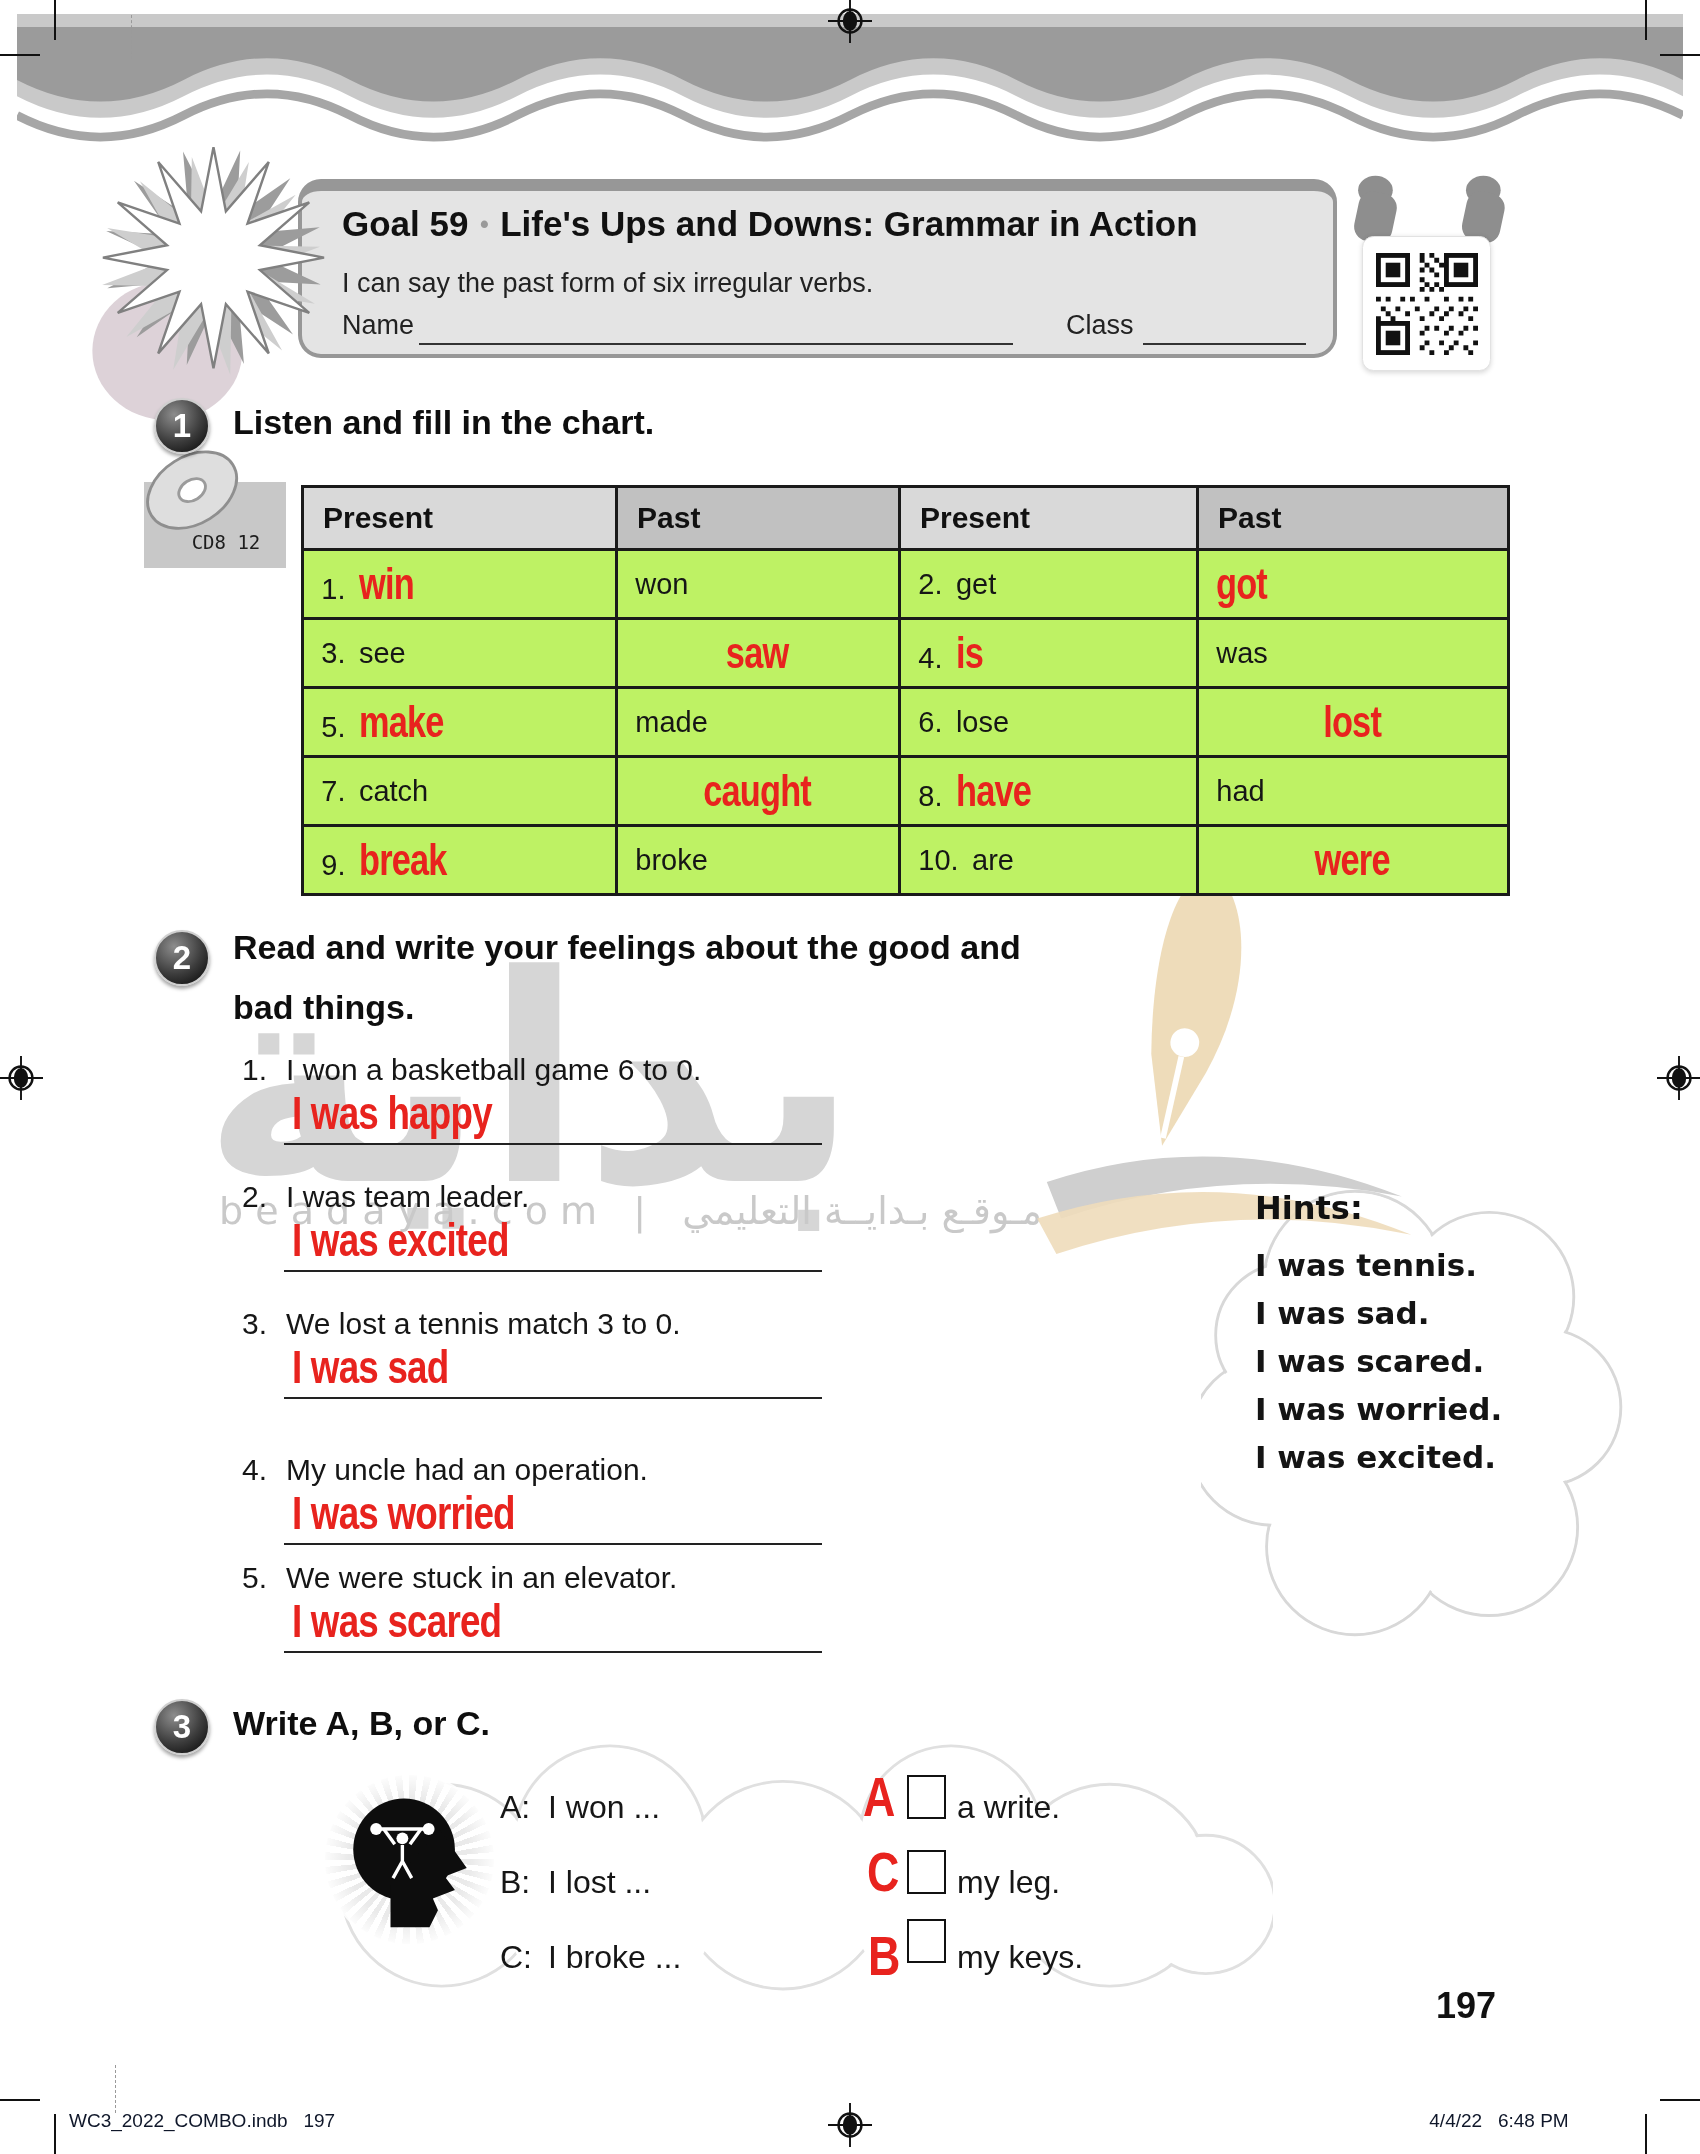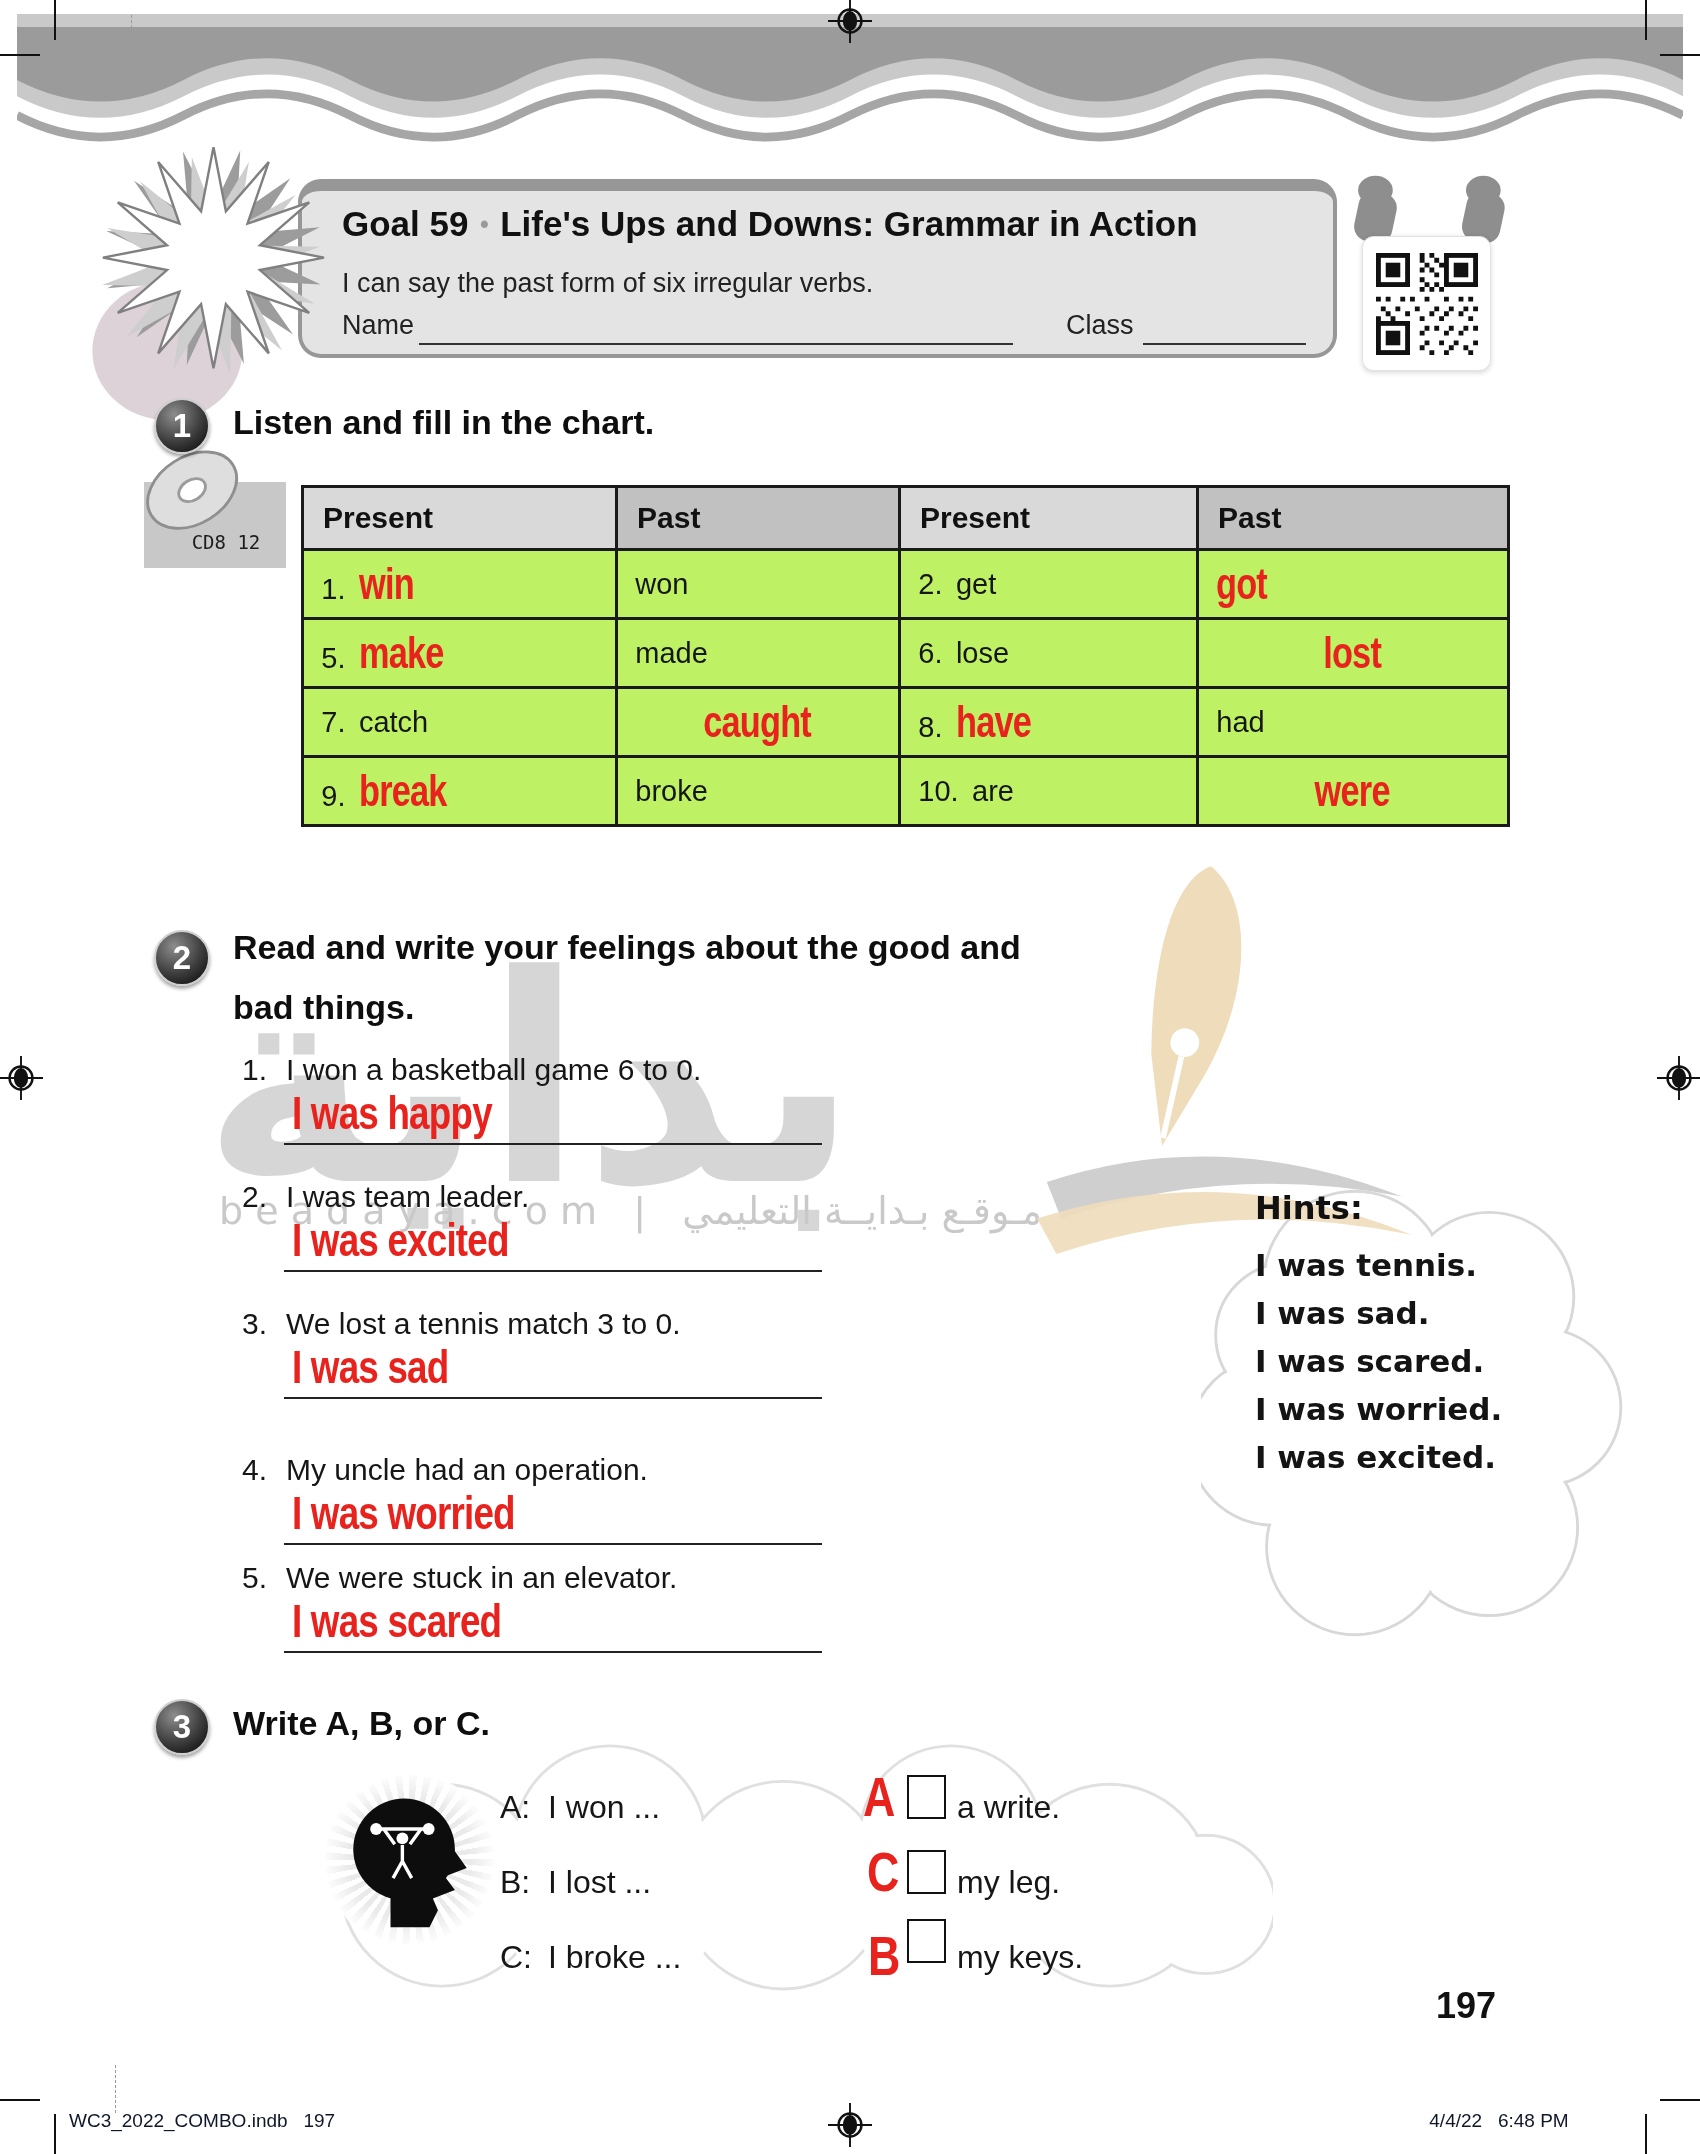--- a/index.html
+++ b/index.html
@@ -243,20 +243,26 @@
       <th class="hl">Present</th>
       <th class="hd">Past</th>
     </tr>
     <tr>
       <td><span class="cnum">1.</span><span class="ans-t">win</span></td>
       <td><span class="pw">won</span></td>
       <td><span class="cnum">2.</span><span class="pw">get</span></td>
       <td><span class="ans-t">got</span></td>
     </tr>
     <tr>
+      <td><span class="cnum">3.</span><span class="pw">see</span></td>
+      <td class="ac"><span class="ans-t">saw</span></td>
+      <td><span class="cnum">4.</span><span class="ans-t">is</span></td>
+      <td><span class="pw">was</span></td>
+    </tr>
+    <tr>
       <td><span class="cnum">5.</span><span class="ans-t">make</span></td>
       <td><span class="pw">made</span></td>
       <td><span class="cnum">6.</span><span class="pw">lose</span></td>
       <td class="ac"><span class="ans-t">lost</span></td>
     </tr>
     <tr>
       <td><span class="cnum">7.</span><span class="pw">catch</span></td>
       <td class="ac"><span class="ans-t">caught</span></td>
       <td><span class="cnum">8.</span><span class="ans-t">have</span></td>
       <td><span class="pw">had</span></td>

